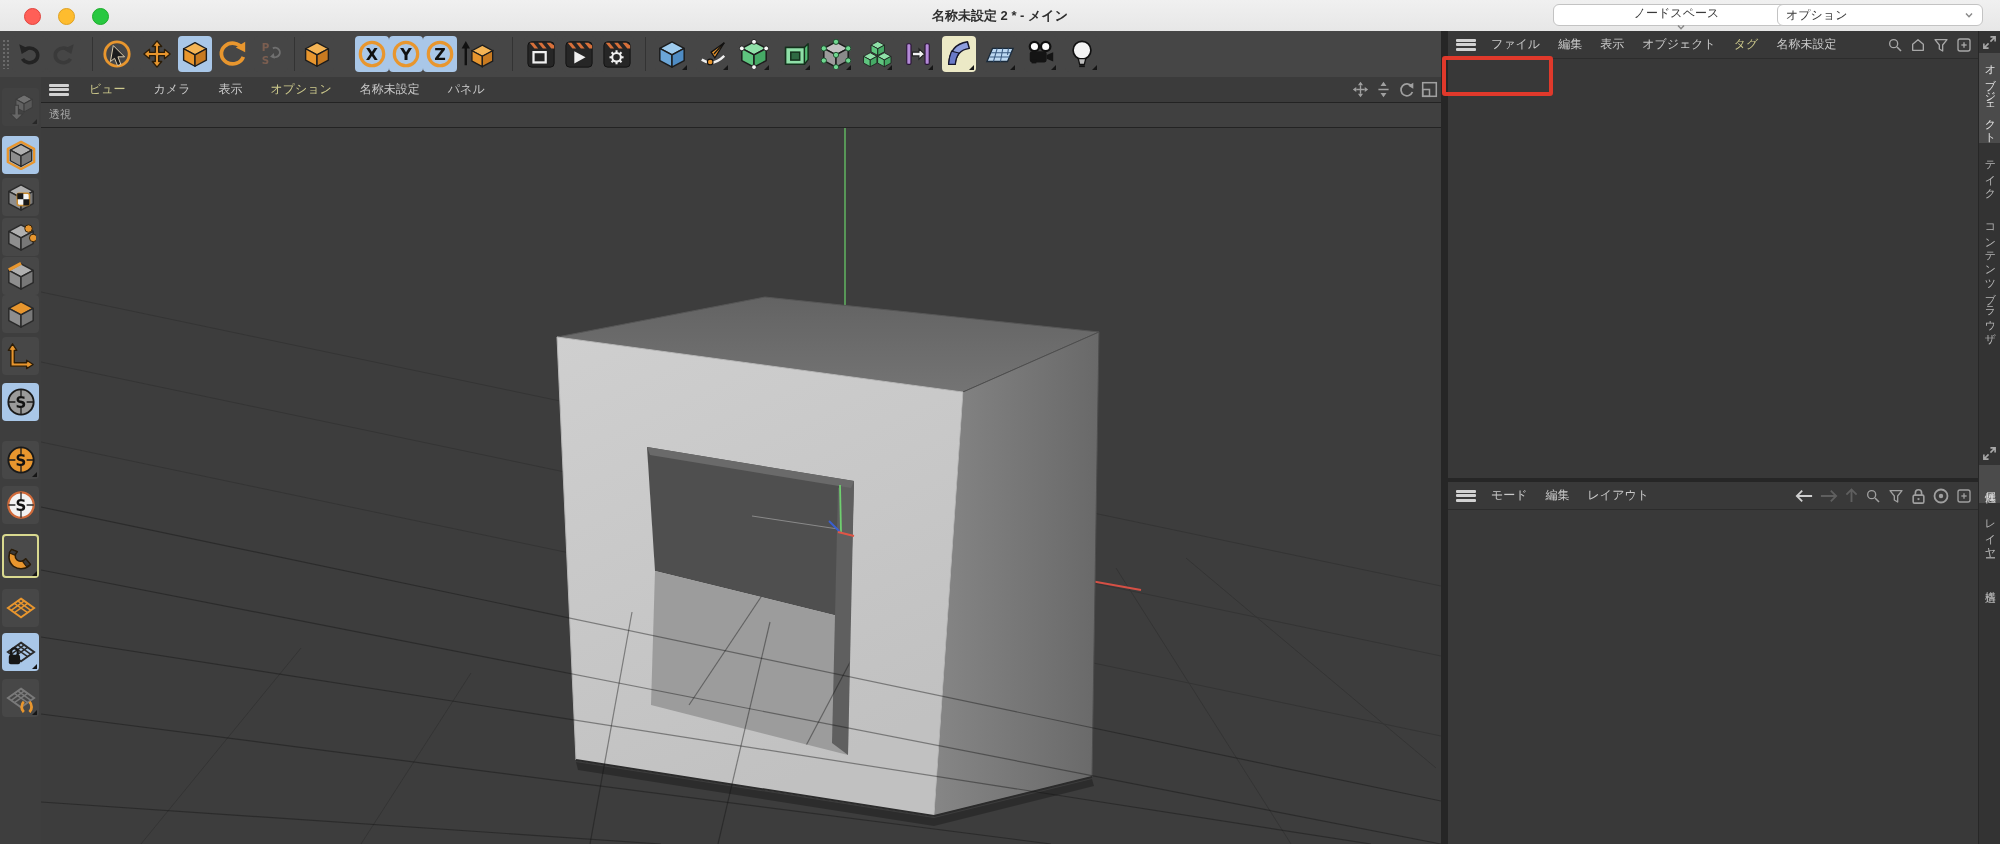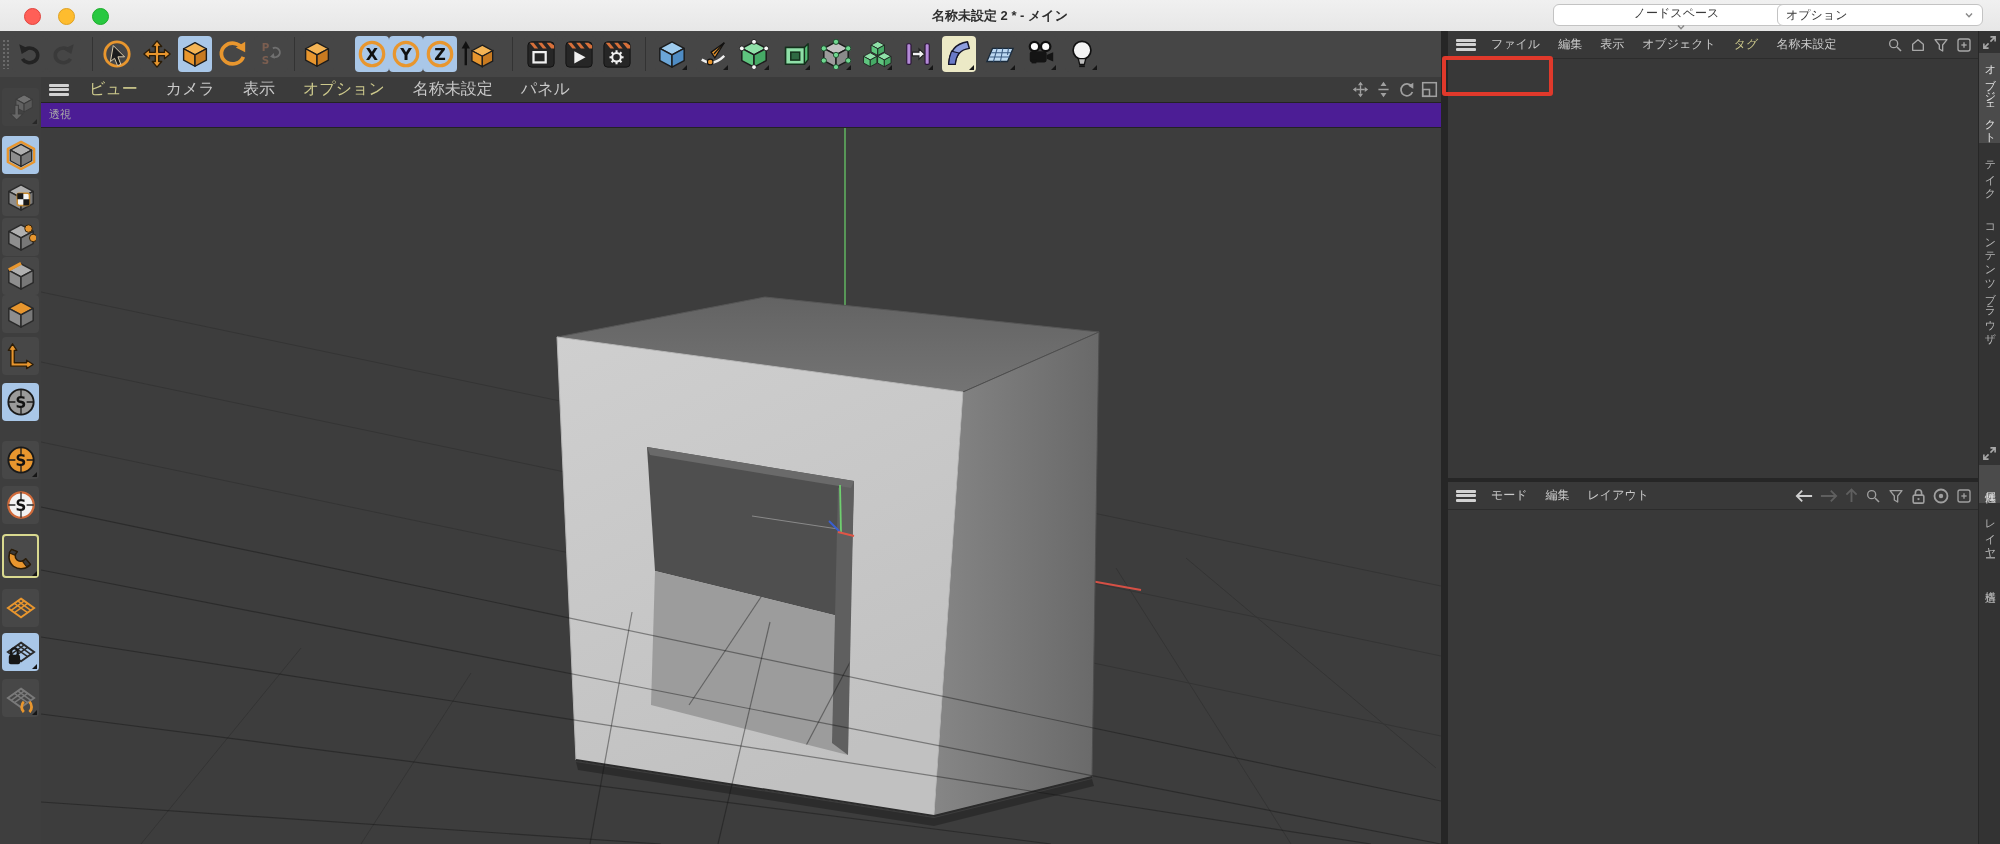--- a/index.html
+++ b/index.html
@@ -31,24 +31,24 @@
 
   
   #sidebar{left:0;top:77px;width:41px;height:767px;background:#3e3e3e;border-right:1px solid #2a2a2a;}
   .stile{position:absolute;left:2px;width:37px;height:38px;border-radius:4px;display:flex;align-items:center;justify-content:center;background:#474747;}
   .stile.sel-blue{background:#a9c7e8;}
   .stile.sel-yellow{background:#4a4a4a;box-shadow:0 0 0 2px #d9d98f inset;}
   .stile .cnr{position:absolute;right:2px;bottom:2px;width:0;height:0;border-left:5px solid transparent;border-bottom:5px solid #161616;}
 
   
   #vp-menu{left:41px;top:77px;width:1400px;height:25px;background:#3b3b3b;border-bottom:1px solid #232323;
-           display:flex;align-items:center;color:#c9c9c9;font-size:16px;}
+           display:flex;align-items:center;color:#c9c9c9;font-size:12px;}
   #vp-menu .mi{margin:0 14px;cursor:default;}
   #vp-menu .mi.accent{color:#cdc98c;}
-  #vp-header{left:41px;top:103px;width:1400px;height:24px;background:#4c1d95;border-bottom:1px solid #232323;text-decoration:underline;}
+  #vp-header{left:41px;top:103px;width:1400px;height:24px;background:#404040;border-bottom:1px solid #232323;text-decoration:underline;}
   #vp-view-label{position:absolute;left:8px;top:4px;font-size:11px;color:#a8a8a8;}
   #vp-cam{position:absolute;left:0;right:0;top:4px;display:flex;justify-content:center;align-items:center;gap:5px;
           font-size:12px;color:#c2c2c2;}
   #vp-nav{left:1352px;top:81px;display:flex;gap:6px;align-items:center;}
   #scene{left:41px;top:128px;width:1400px;height:716px;background:#3d3d3d;}
 
   
   #rp-divider{left:1441px;top:31px;width:7px;height:813px;background:#262626;}
   #om{left:1448px;top:31px;width:530px;height:447px;background:#383838;}
   #om-menu,#am-menu{position:absolute;left:0;top:0;width:100%;height:27px;display:flex;align-items:center;

